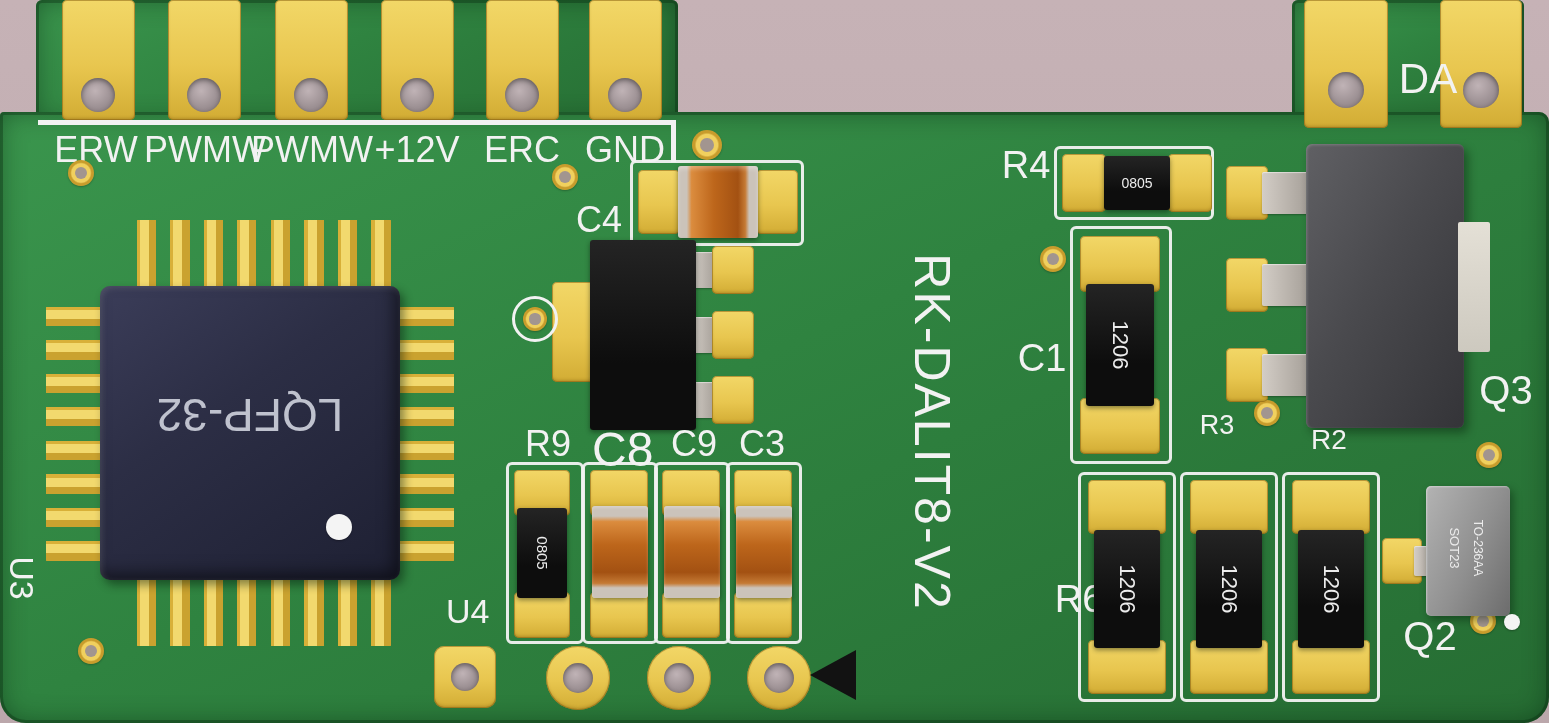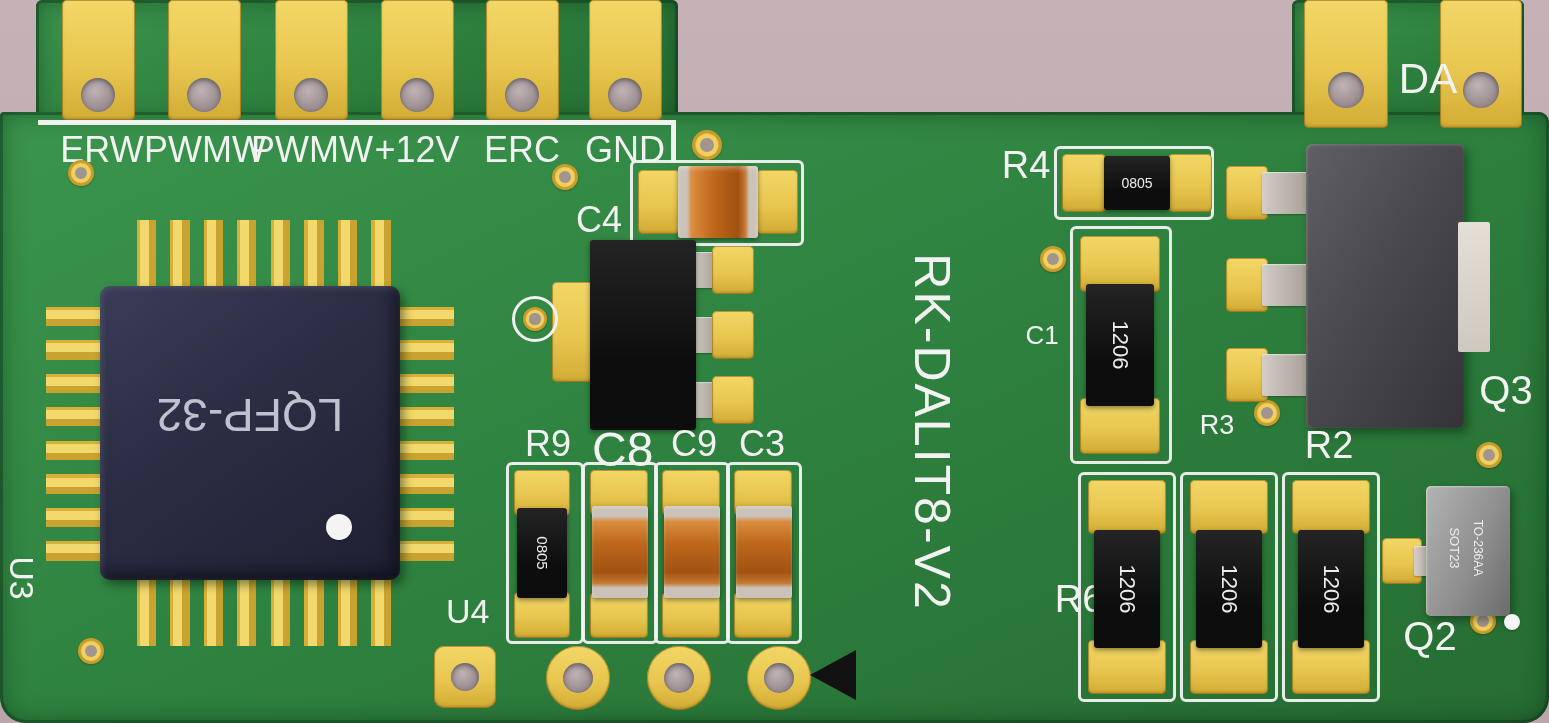--- a/index.html
+++ b/index.html
@@ -76,21 +76,21 @@
   <div class="pad" style="left:486px;top:0;width:73px;height:120px">
     <div class="hole" style="left:19px;top:78px;width:34px;height:34px"></div>
     </div>
   <div class="pad" style="left:589px;top:0;width:73px;height:120px">
     <div class="hole" style="left:19px;top:78px;width:34px;height:34px"></div>
     </div>
 
   <div class="sline" style="left:38px;top:120px;width:638px;height:5px"></div>
   <div class="sline" style="left:671px;top:120px;width:5px;height:42px"></div>
 
-  <div class="silk" style="left:42px;top:132px;width:120px;font-size:36px">ERW</div>
+  <div class="silk" style="left:36px;top:132px;width:120px;font-size:36px">ERW</div>
   <div class="silk" style="left:144px;top:132px;width:120px;font-size:36px">PWMW</div>
   <div class="silk" style="left:251px;top:132px;width:120px;font-size:36px">PWMW</div>
   <div class="silk" style="left:357px;top:132px;width:120px;font-size:36px">+12V</div>
   <div class="silk" style="left:462px;top:132px;width:120px;font-size:36px">ERC</div>
   <div class="silk" style="left:565px;top:132px;width:120px;font-size:36px">GND</div>
 
   <div class="pad" style="left:1304px;top:0;width:84px;height:128px">
     <div class="hole" style="left:24px;top:72px;width:36px;height:36px"></div>
     </div>
   <div class="pad" style="left:1440px;top:0;width:82px;height:128px">
@@ -178,40 +178,40 @@
   <div class="silk" style="left:932px;top:432px;font-size:50px;letter-spacing:2px;transform:translate(-50%,-50%) rotate(90deg)">RK-DALIT8-V2</div>
 
   <div class="silk" style="left:996px;top:146px;width:60px;font-size:38px">R4</div>
   <div class="outline" style="left:1054px;top:146px;width:160px;height:74px"></div>
   <div class="pad" style="left:1062px;top:154px;width:44px;height:58px"></div>
   <div class="pad" style="left:1168px;top:154px;width:44px;height:58px"></div>
   <div class="bodyk" style="left:1104px;top:156px;width:66px;height:54px;display:flex;align-items:center;justify-content:center">
     <span class="mark" style="font-size:14px">0805</span>
   </div>
 
-  <div class="silk" style="left:1012px;top:322px;width:60px;font-size:26px">C1</div>
+  <div class="silk" style="left:1012px;top:339px;width:60px;font-size:38px">C1</div>
   <div class="outline" style="left:1070px;top:226px;width:102px;height:238px"></div>
   <div class="pad" style="left:1080px;top:236px;width:80px;height:56px"></div>
   <div class="pad" style="left:1080px;top:398px;width:80px;height:56px"></div>
   <div class="bodyk" style="left:1086px;top:284px;width:68px;height:122px">
     <span class="mark-c" style="font-size:22px">1206</span>
   </div>
 
   <div class="pad" style="left:1226px;top:166px;width:42px;height:54px"></div>
   <div class="pad" style="left:1226px;top:258px;width:42px;height:54px"></div>
   <div class="pad" style="left:1226px;top:348px;width:42px;height:54px"></div>
   <div class="lead" style="left:1262px;top:172px;width:48px;height:42px"></div>
   <div class="lead" style="left:1262px;top:264px;width:48px;height:42px"></div>
   <div class="lead" style="left:1262px;top:354px;width:48px;height:42px"></div>
   <div class="q3body" style="left:1306px;top:144px;width:158px;height:284px"></div>
   <div class="q3tab" style="left:1458px;top:222px;width:32px;height:130px"></div>
   <div class="silk" style="left:1474px;top:370px;width:64px;font-size:40px">Q3</div>
 
   <div class="silk" style="left:1186px;top:412px;width:62px;font-size:27px">R3</div>
-  <div class="silk" style="left:1298px;top:426px;width:62px;font-size:38px">R2</div>
+  <div class="silk" style="left:1298px;top:426px;width:62px;font-size:28px">R2</div>
   <div class="silk" style="left:1048px;top:580px;width:62px;font-size:38px">R6</div>
 
   <div class="outline" style="left:1078px;top:472px;width:98px;height:230px"></div>
   <div class="pad" style="left:1088px;top:480px;width:78px;height:54px"></div>
   <div class="pad" style="left:1088px;top:640px;width:78px;height:54px"></div>
   <div class="bodyk" style="left:1094px;top:530px;width:66px;height:118px">
     <span class="mark-c" style="font-size:22px">1206</span>
   </div>
 
   <div class="outline" style="left:1180px;top:472px;width:98px;height:230px"></div>

